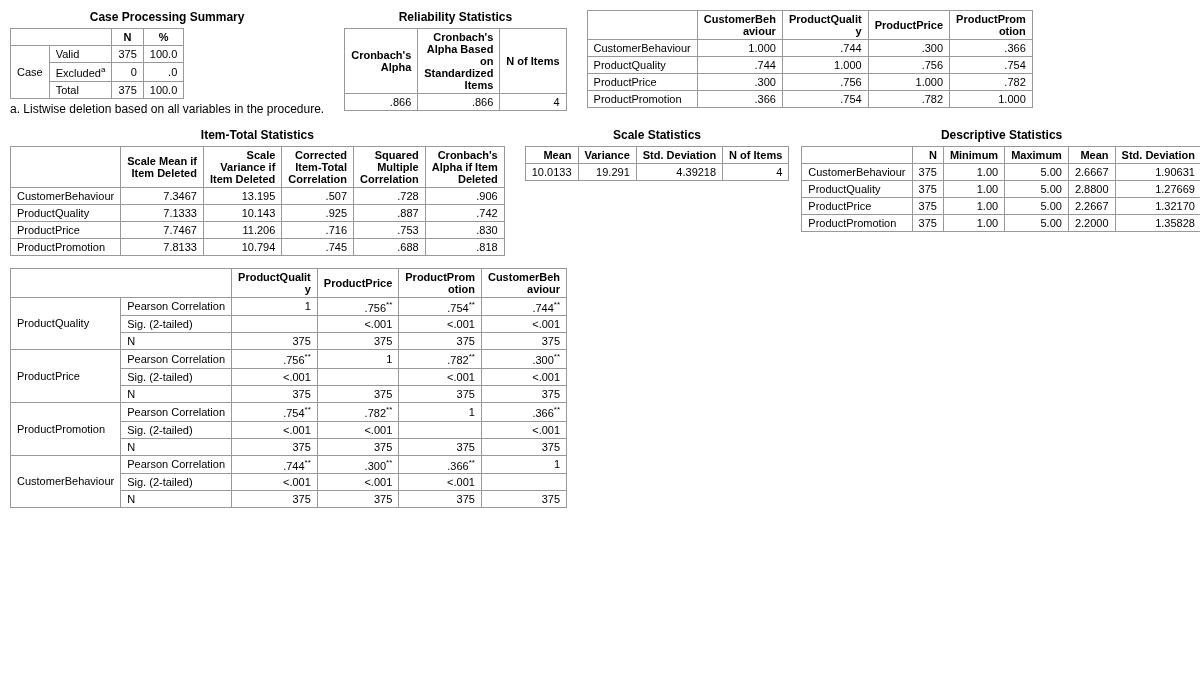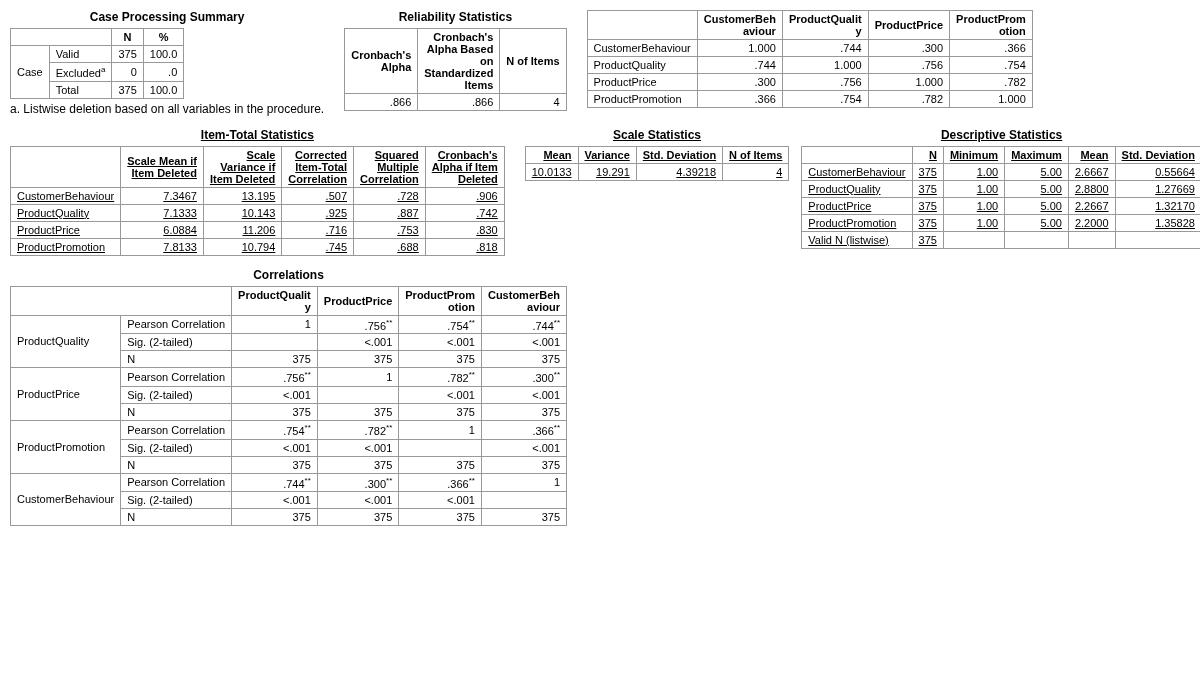--- a/index.html
+++ b/index.html
@@ -39,21 +39,20 @@
       border: 1px solid #999;
     }
     .footnote {
       font-size: 12px;
       margin-top: 3px;
     }
     .middle-row {
       display: flex;
       gap: 20px;
       align-items: flex-start;
-      text-decoration: underline;
     }
     .bottom-row {
       display: flex;
       gap: 20px;
       align-items: flex-start;
     }
     .right-panels {
       display: flex;
       flex-direction: row;
       gap: 12px;
@@ -196,21 +195,21 @@
           <tr>
             <td>ProductQuality</td>
             <td class="text-right">7.1333</td>
             <td class="text-right">10.143</td>
             <td class="text-right">.925</td>
             <td class="text-right">.887</td>
             <td class="text-right">.742</td>
           </tr>
           <tr>
             <td>ProductPrice</td>
-            <td class="text-right">6.0884</td>
+            <td class="text-right">7.7467</td>
             <td class="text-right">11.206</td>
             <td class="text-right">.716</td>
             <td class="text-right">.753</td>
             <td class="text-right">.830</td>
           </tr>
           <tr>
             <td>ProductPromotion</td>
             <td class="text-right">7.8133</td>
             <td class="text-right">10.794</td>
             <td class="text-right">.745</td>
@@ -258,21 +257,21 @@
               <th class="text-center">Std. Deviation</th>
             </tr>
           </thead>
           <tbody>
             <tr>
               <td>CustomerBehaviour</td>
               <td class="text-right">375</td>
               <td class="text-right">1.00</td>
               <td class="text-right">5.00</td>
               <td class="text-right">2.6667</td>
-              <td class="text-right">0.55664</td>
+              <td class="text-right">1.90631</td>
             </tr>
             <tr>
               <td>ProductQuality</td>
               <td class="text-right">375</td>
               <td class="text-right">1.00</td>
               <td class="text-right">5.00</td>
               <td class="text-right">2.8800</td>
               <td class="text-right">1.27669</td>
             </tr>
             <tr>
@@ -284,38 +283,29 @@
               <td class="text-right">1.32170</td>
             </tr>
             <tr>
               <td>ProductPromotion</td>
               <td class="text-right">375</td>
               <td class="text-right">1.00</td>
               <td class="text-right">5.00</td>
               <td class="text-right">2.2000</td>
               <td class="text-right">1.35828</td>
             </tr>
-            <tr>
-              <td>Valid N (listwise)</td>
-              <td class="text-right">375</td>
-              <td></td>
-              <td></td>
-              <td></td>
-              <td></td>
-            </tr>
           </tbody>
         </table>
       </div>
 
     </div>
   </div>
 
   <div class="bottom-row">
     <div>
-      <div class="section-title">Correlations</div>
       <table class="bordered">
         <thead>
           <tr>
             <th colspan="2"></th>
             <th class="text-center">ProductQualit<br>y</th>
             <th class="text-center">ProductPrice</th>
             <th class="text-center">ProductProm<br>otion</th>
             <th class="text-center">CustomerBeh<br>aviour</th>
           </tr>
         </thead>

